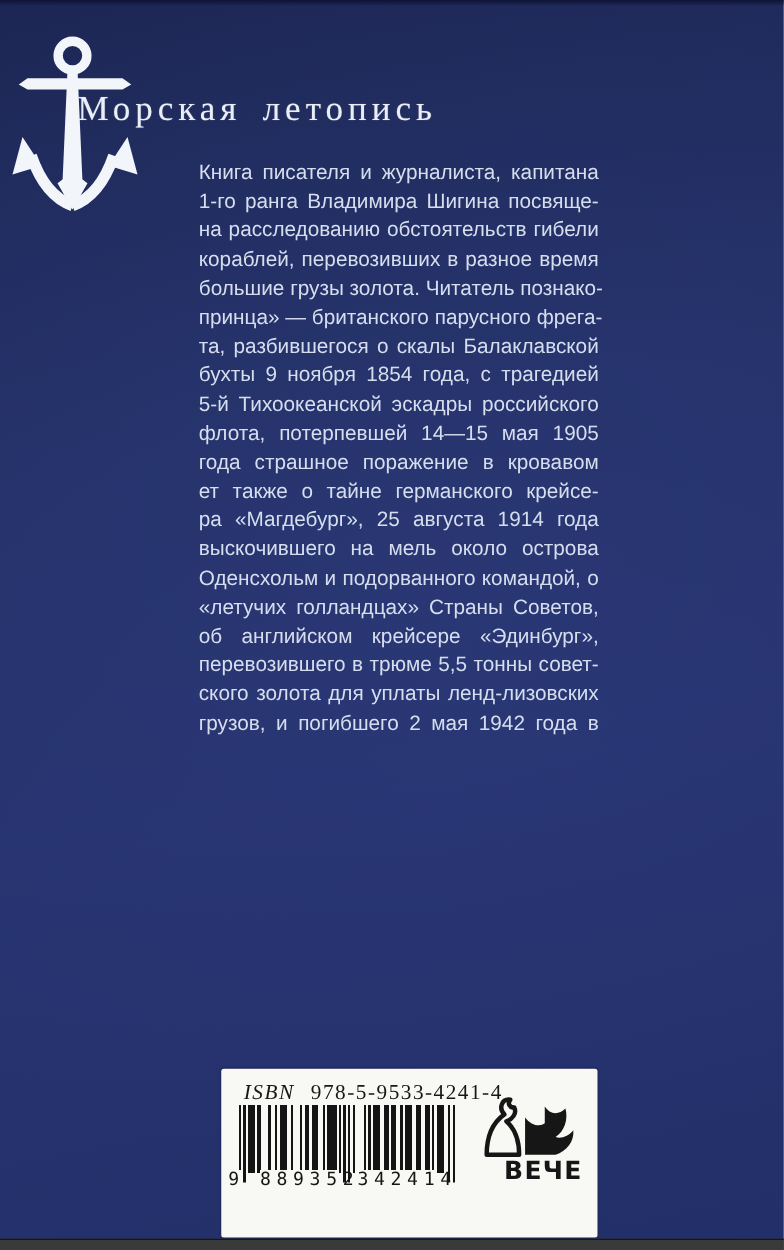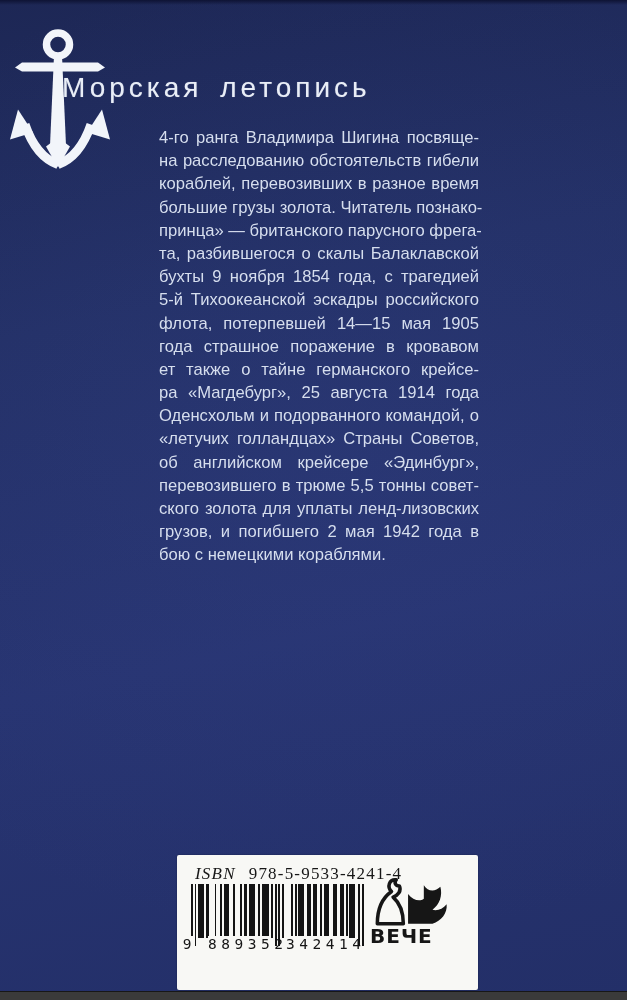--- a/index.html
+++ b/index.html
@@ -23,21 +23,21 @@
     position: absolute; left: 0; bottom: 0; width: 100%; height: 8px;
     background: #3a3a3a; border-top: 1px solid #171717;
   }
   .anchor {
     position: absolute; left: 8px; top: 27px;
     width: 104px; height: 145px;
   }
   .series-title {
     position: absolute; left: 62px; top: 72px;
     width: 360px;
-    font-family: Liberation Sans, sans-serif;
+    font-family: Liberation Serif, serif;
     font-size: 28px; letter-spacing: 4px; word-spacing: 6px;
     color: #e9eef7;
     text-shadow: 0 0 1px rgba(233,238,247,0.4);
     white-space: nowrap;
   }
   .annotation {
     position: absolute; left: 159px; top: 126px;
     width: 320px;
     color: #d6deee;
     font-size: 16.6px;
@@ -73,22 +73,22 @@
     position: absolute; top: 52px;
     font-family: "DejaVu Sans Mono", monospace;
     font-size: 14.5px; letter-spacing: 4.5px;
     color: #151515; background: #f8f8f5;
     text-align: center;
   }
   .bc-digit-first { left: -5px; width: 12px; letter-spacing: 0 !important; }
   .bc-digits-g1 { left: 22px; width: 62px; }
   .bc-digits-g2 { left: 100px; width: 62px; }
   .publisher {
-    position: absolute; left: 193px; top: 20px;
-    width: 84px; height: 78px; text-align: left;
+    position: absolute; left: 205px; top: 20px;
+    width: 84px; height: 78px; text-align: right;
   }
   .publisher svg { display: block; margin: 0 auto; }
   .publisher-name {
     margin-top: -3px;
     font-family: "DejaVu Sans", sans-serif;
     font-weight: bold; font-size: 20px; letter-spacing: 1px;
     color: #161616;
   }
 </style>
 </head>
@@ -106,39 +106,40 @@
       <path d="M50 137 Q28 129 17 97" fill="none" stroke="#f2f5fa" stroke-width="9"></path>
       <path d="M50 137 Q72 129 83 97" fill="none" stroke="#f2f5fa" stroke-width="9"></path>
       <path d="M25 105 L2 112 L10 82 Z"></path>
       <path d="M79 105 L102 112 L94 82 Z"></path>
     </g>
   </svg>
 
   <div class="series-title">Морская летопись</div>
 
   <div class="annotation">
-      <div class="ann-line">4-го ранга Владимира Шигина посвяще-</div>
+      <div class="ann-line">Книга писателя и журналиста, капитана</div>
+      <div class="ann-line">1-го ранга Владимира Шигина посвяще-</div>
       <div class="ann-line">на расследованию обстоятельств гибели</div>
       <div class="ann-line">кораблей, перевозивших в разное время</div>
       <div class="ann-line">большие грузы золота. Читатель познако-</div>
       <div class="ann-line">принца» — британского парусного фрега-</div>
       <div class="ann-line">та, разбившегося о скалы Балаклавской</div>
       <div class="ann-line">бухты 9 ноября 1854 года, с трагедией</div>
       <div class="ann-line">5-й Тихоокеанской эскадры российского</div>
       <div class="ann-line">флота, потерпевшей 14—15 мая 1905</div>
       <div class="ann-line">года страшное поражение в кровавом</div>
       <div class="ann-line">ет также о тайне германского крейсе-</div>
       <div class="ann-line">ра «Магдебург», 25 августа 1914 года</div>
+      <div class="ann-line">выскочившего на мель около острова</div>
       <div class="ann-line">Оденсхольм и подорванного командой, о</div>
       <div class="ann-line">«летучих голландцах» Страны Советов,</div>
       <div class="ann-line">об английском крейсере «Эдинбург»,</div>
       <div class="ann-line">перевозившего в трюме 5,5 тонны совет-</div>
       <div class="ann-line">ского золота для уплаты ленд-лизовских</div>
       <div class="ann-line">грузов, и погибшего 2 мая 1942 года в</div>
-      <div class="ann-line last-line">бою с немецкими кораблями.</div>
     </div>
 
   <div class="isbn-box">
     <div class="isbn-line">
       <span class="isbn-label">ISBN</span><span>978-5-9533-4241-4</span>
     </div>
 
     <div class="barcode">
       <svg width="174" height="62" viewBox="0 0 174 62" shape-rendering="crispEdges" aria-hidden="true">
           <rect x="0.00" y="0" width="1.82" height="62" fill="#141414"></rect>

